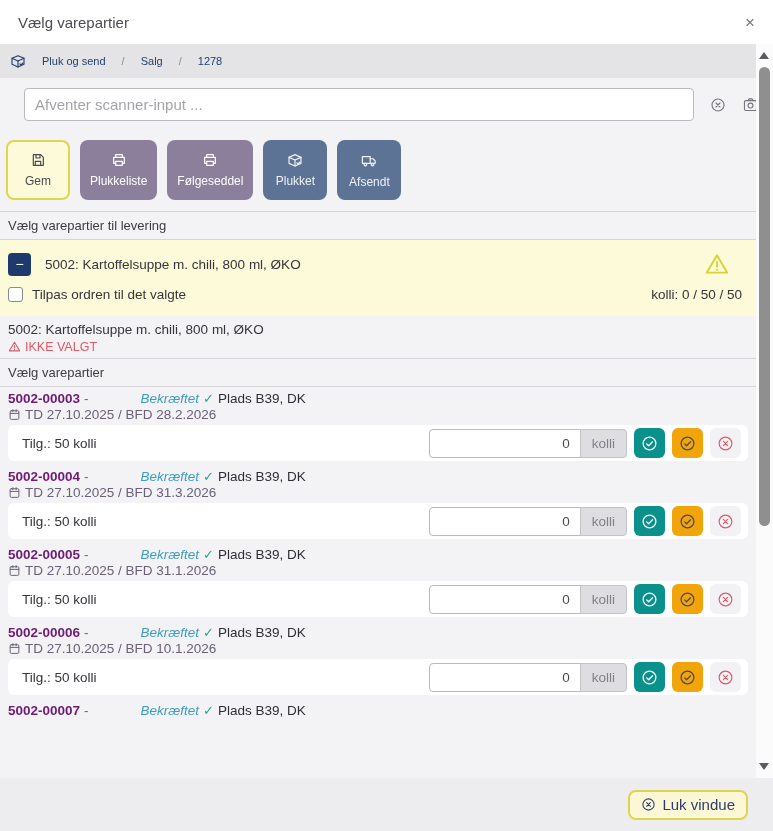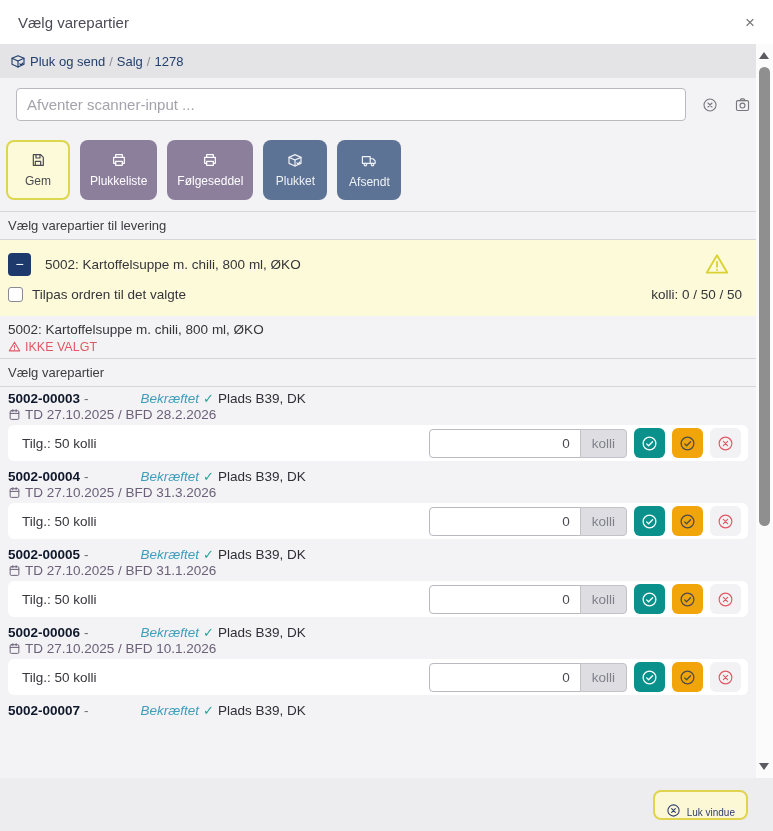--- a/index.html
+++ b/index.html
@@ -13,25 +13,25 @@
   html,body{width:773px; height:831px; overflow:hidden; background:#fff;
     font-family:"Liberation Sans", sans-serif; color:var(--text-dark);}
   svg{display:block;}
   .titlebar{height:44px; background:#fff; display:flex; align-items:center;
     padding:0 18px;}
   .title{font-size:15px; color:#4b4b55;}
   .close-x{margin-left:auto; font-size:17px; color:#777; cursor:pointer; line-height:1;}
   .scroll-wrap{position:relative; height:734px; background:var(--page-bg); overflow:hidden;}
   .scroll-content{width:756px; height:100%; overflow:hidden;}
   .breadcrumb{height:34px; background:var(--band-bg); display:flex; align-items:center;
-    padding:0 10px; gap:4px; font-size:13px; color:var(--navy);}
+    padding:0 10px; gap:16px; font-size:11px; color:var(--navy);}
   .crumb{cursor:pointer;}
   .crumb-sep{color:#8d8d96;}
   .bc-icon{color:var(--navy);}
-  .search-row{padding:10px 16px 11px; display:flex; align-items:center;}
+  .search-row{padding:10px 24px 11px; display:flex; align-items:center;}
   .scan-input{flex:0 0 670px; height:33px; border:1px solid #b9b9c0; border-radius:4px;
     background:#fff; padding:0 10px; font-size:15px; color:#3a3a42;
     font-family:"Liberation Sans", sans-serif; outline:none;}
   .scan-input::placeholder{color:#a3a3ab;}
   .in-icon{margin-left:16px; color:#76767e; cursor:pointer;}
   .section-head{border-top:1px solid var(--divider); border-bottom:1px solid var(--divider);
     padding:6px 8px; font-size:13px; color:#3c3c42;}
   .btn-row{display:flex; gap:10px; padding:8px 6px 11px;}
   .action-btn{min-width:64px; height:60px; border:none; border-radius:8px; cursor:pointer;
     display:flex; flex-direction:column; align-items:center; justify-content:center; gap:6px;
@@ -50,21 +50,21 @@
     background:#fff; cursor:pointer;}
   .chk-label{margin-left:9px; font-size:13.5px;}
   .kolli-summary{margin-left:auto; margin-right:2px; font-size:13.5px;}
   .sh-gap{margin-top:6px;}
   .current-lines{padding:6px 8px 4px;}
   .cl-product{font-size:13.5px;}
   .cl-status{display:flex; align-items:flex-start; gap:4px; color:var(--red); font-size:12.5px;
     margin-top:3px;}
   .batch-item .bi-head{padding:4px 8px 0;}
   .bi-line1{font-size:13.5px; line-height:15px; display:flex; align-items:center; gap:4px;}
-  .bi-id{font-weight:bold; color:#0f172a;}
+  .bi-id{font-weight:bold; color:#701a75;}
   .bi-dash{color:#6a6a72;}
   .bi-status{font-style:italic; color:var(--status-teal);margin-left:48px;}
   .bi-check{color:#2aa198; font-size:13px;}
   .bi-loc{color:#2e2e36;}
   .bi-line2{display:flex; align-items:center; gap:4px; color:var(--dates-purple);
     font-size:13.5px; line-height:15px; margin-top:1px;}
   .bi-card{margin:3px 8px 4px; height:36px; background:var(--card-bg); border-radius:6px;
     display:flex; align-items:center; padding:0 7px 0 14px;}
   .bi-avail{font-size:13.5px;}
   .bi-controls{margin-left:auto; display:flex; align-items:center; gap:7px;}
@@ -85,21 +85,21 @@
     border-left:5.5px solid transparent; border-right:5.5px solid transparent;
     border-bottom:7px solid #5a5a5f;}
   .sb-down{position:absolute; bottom:8px; left:3px; width:0; height:0; cursor:pointer;
     border-left:5.5px solid transparent; border-right:5.5px solid transparent;
     border-top:7px solid #5a5a5f;}
   .sb-thumb{position:absolute; top:23px; left:3px; width:11px; height:459px;
     background:#8f8f8f; border-radius:6px; cursor:grab;}
   .footer{height:53px; background:#ededef; display:flex; align-items:center;
     justify-content:flex-end; padding-right:25px;}
   .luk-btn{height:30px; background:#fcf8d6; border:2px solid #e0d44e; border-radius:8px;
-    display:flex; align-items:flex-end; gap:6px; padding:0 11px; font-size:10px;
+    display:flex; align-items:center; gap:6px; padding:0 11px; font-size:15px;
     color:#2e3d6e; cursor:pointer; font-family:"Liberation Sans", sans-serif;}
 </style>
 </head>
 <body>
 
 <div class="titlebar">
   <span class="title">Vælg varepartier</span>
   <span class="close-x">×</span>
 </div>
 

